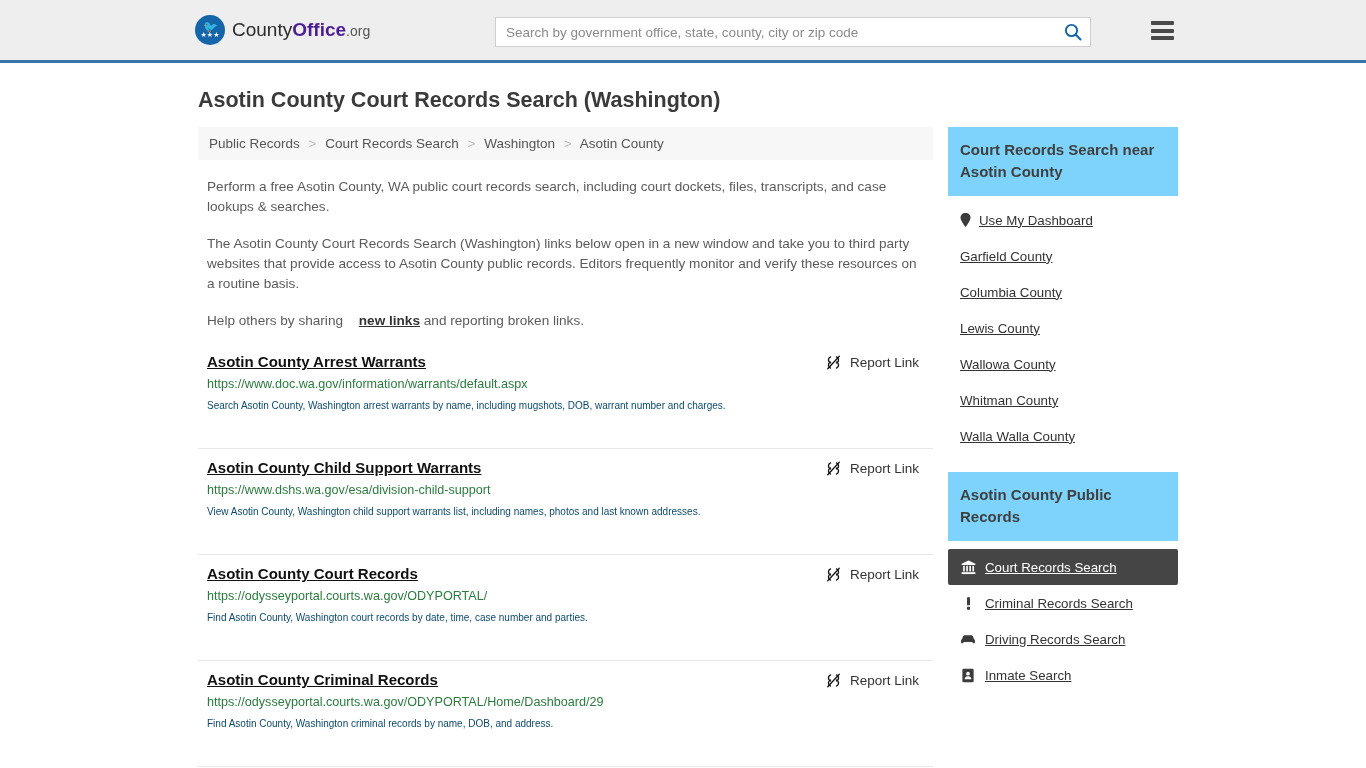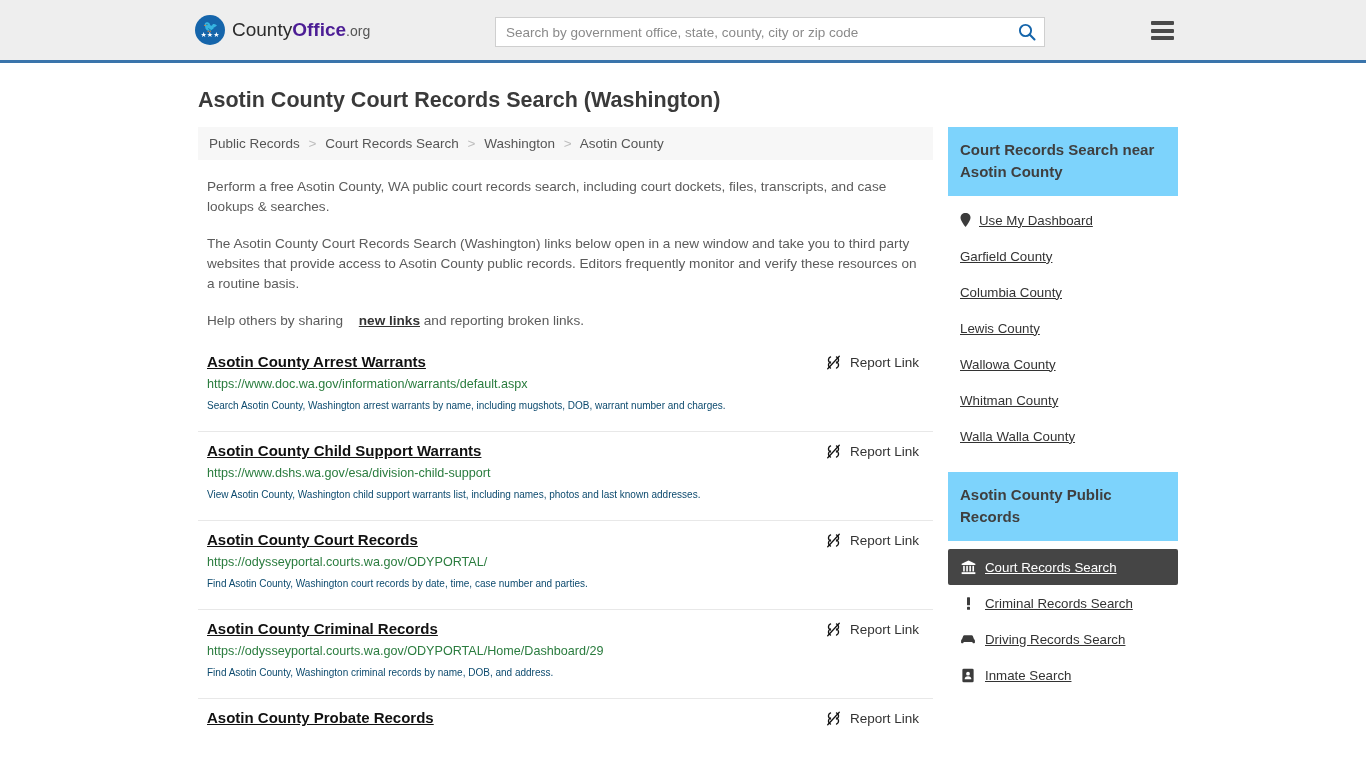--- a/index.html
+++ b/index.html
@@ -59,21 +59,21 @@
     white-space: nowrap;
   }
   .logo-text .b { color: #4c1d95; font-weight: 700; }
   .logo-text .n { color: #2b2b2b; font-weight: 400; }
   .logo-text .tld { color: #555555; font-size: 14px; }
 
   .search-wrap {
     position: absolute;
     left: 495px;
     top: 17px;
-    width: 550px;
+    width: 596px;
     height: 30px;
     background: #ffffff;
     border: 1px solid #cfcfcf;
     display: flex;
     align-items: center;
   }
   .search-input {
     flex: 1;
     border: none;
     outline: none;
@@ -158,21 +158,21 @@
     color: #333333;
     font-weight: 700;
     text-decoration: underline;
     margin-left: 12px;
   }
 
   
   .results { margin-top: 22px; }
   .result {
     border-bottom: 1px solid #e8e8e8;
-    padding: 0 0 13px 9px;
+    padding: 0 0 30px 9px;
     margin-bottom: 10px;
     position: relative;
   }
   .result:last-child { border-bottom: none; }
   .result-head {
     display: flex;
     align-items: flex-start;
     justify-content: space-between;
   }
   .result-title {

